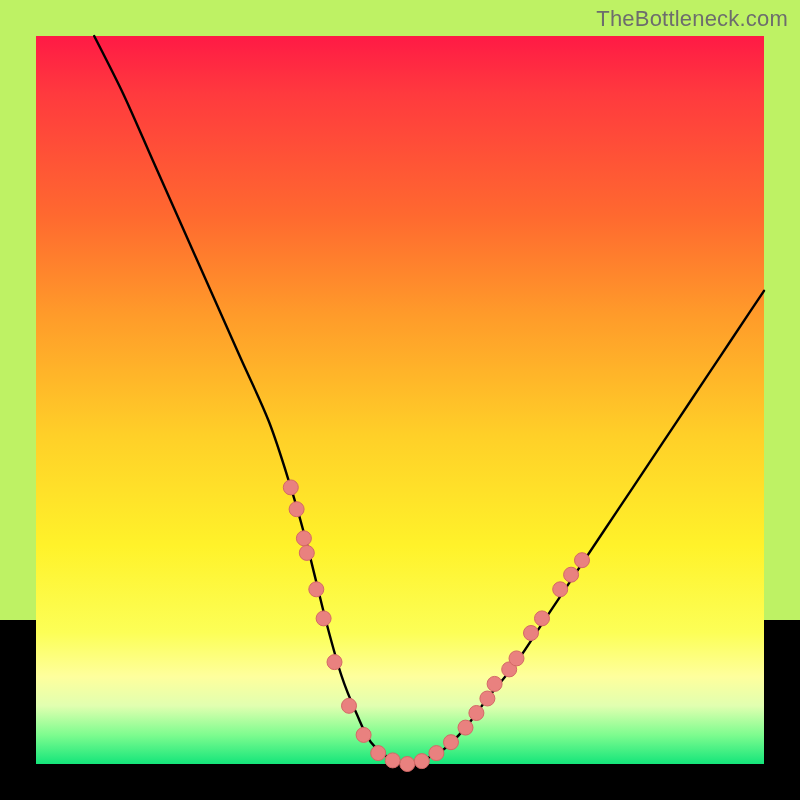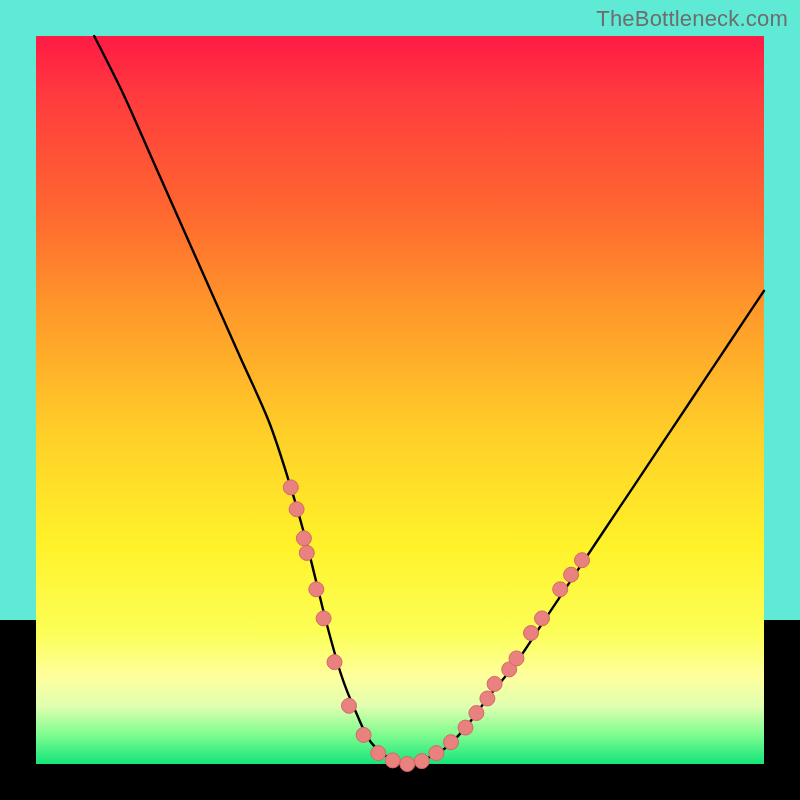--- a/index.html
+++ b/index.html
@@ -10,21 +10,21 @@
     background: #000;
     overflow: hidden;
     font-family: Arial, Helvetica, sans-serif;
   }
   .frame {
     position: absolute;
     left: 0;
     top: 0;
     width: 800px;
     height: 620px;
-    background: #5eead4;
+    background: #bef264;
   }
   .plot-area {
     position: absolute;
     left: 36px;
     top: 36px;
     width: 728px;
     height: 728px;
     
     background: linear-gradient(
       to bottom,

